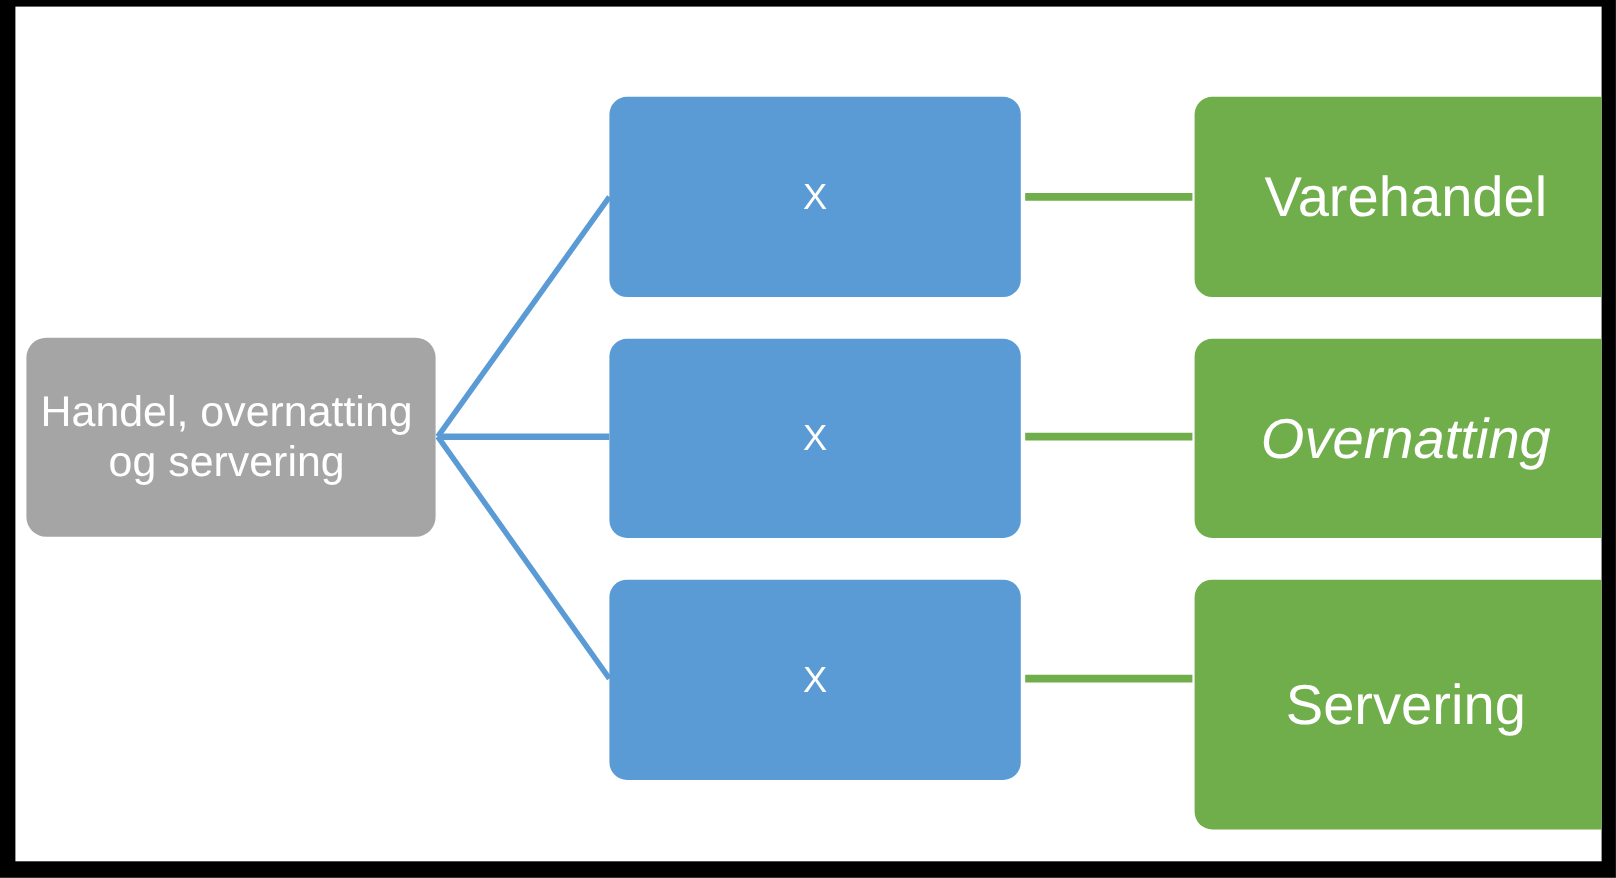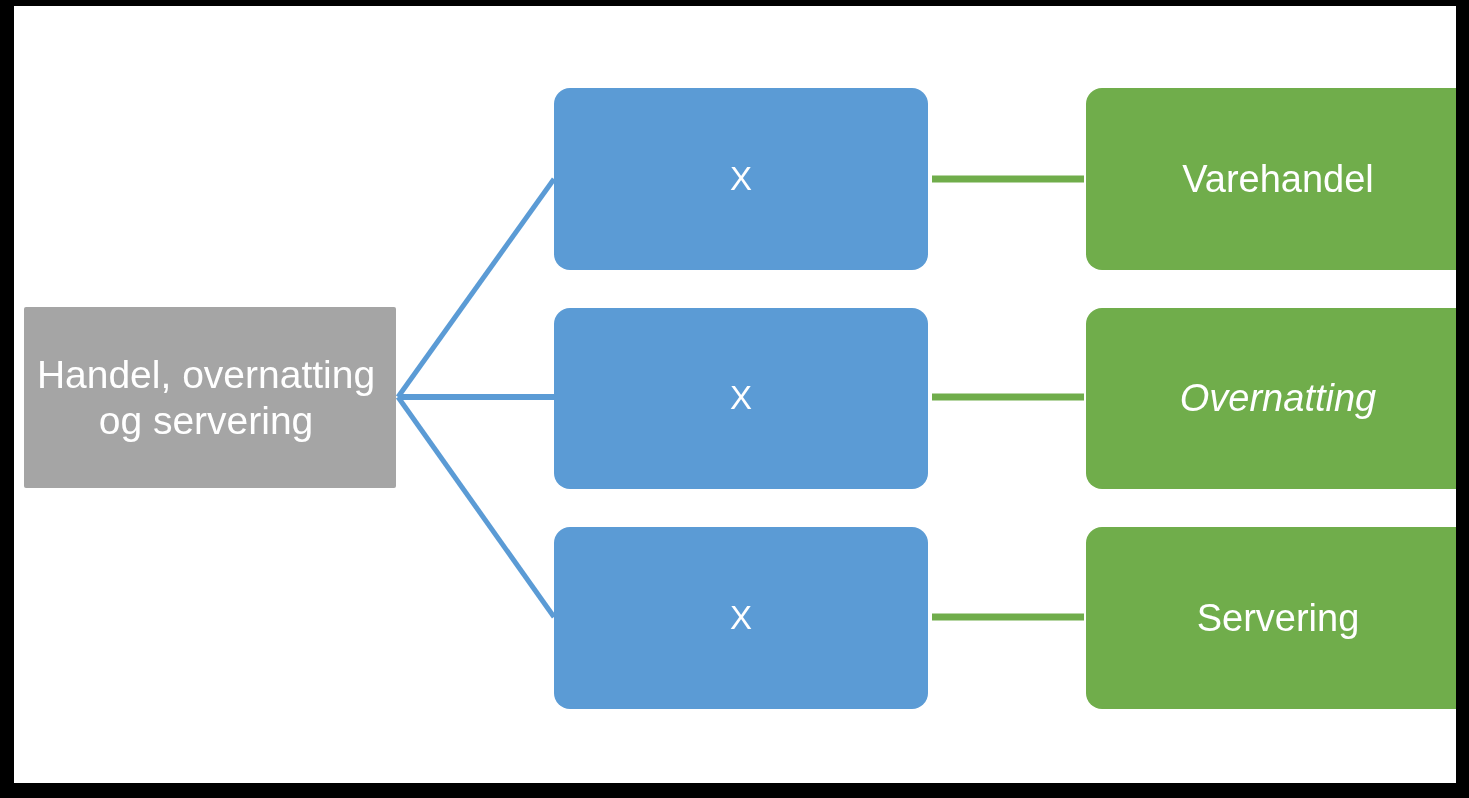--- a/index.html
+++ b/index.html
@@ -56,21 +56,21 @@
     color: #ffffff;
     line-height: 1.16;
   }
 
   .node-root {
     left: 10px;
     top: 301px;
     width: 372px;
     height: 181px;
     background: #a5a5a5;
-    border-radius: 2px;
+    border-radius: 18px;
     font-size: 39px;
     padding: 0 6px;
   }
   .node-root .node-label {
     display: block;
     width: 380px;
     margin-left: -8px;
     white-space: normal;
   }
 
@@ -81,25 +81,25 @@
     font-size: 33px;
   }
   .node-mid.r1 { top:  82px; height: 182px; }
   .node-mid.r2 { top: 302px; height: 181px; }
   .node-mid.r3 { top: 521px; height: 182px; }
 
   .node-leaf {
     left: 1072px;
     width: 384px;   
     background: #70ad4b;
-    font-size: 38px;
+    font-size: 51px;
   }
   .node-leaf.r1 { top:  82px; height: 182px; }
   .node-leaf.r2 { top: 302px; height: 181px; font-style: italic; }
-  .node-leaf.r3 { top: 521px; height: 182px; align-items: center; }
+  .node-leaf.r3 { top: 521px; height: 227px; align-items: center; }
 
   .node-label {
     pointer-events: none;
   }
 </style>
 </head>
 <body>
 
 <div id="canvas">
   <div id="plate">

